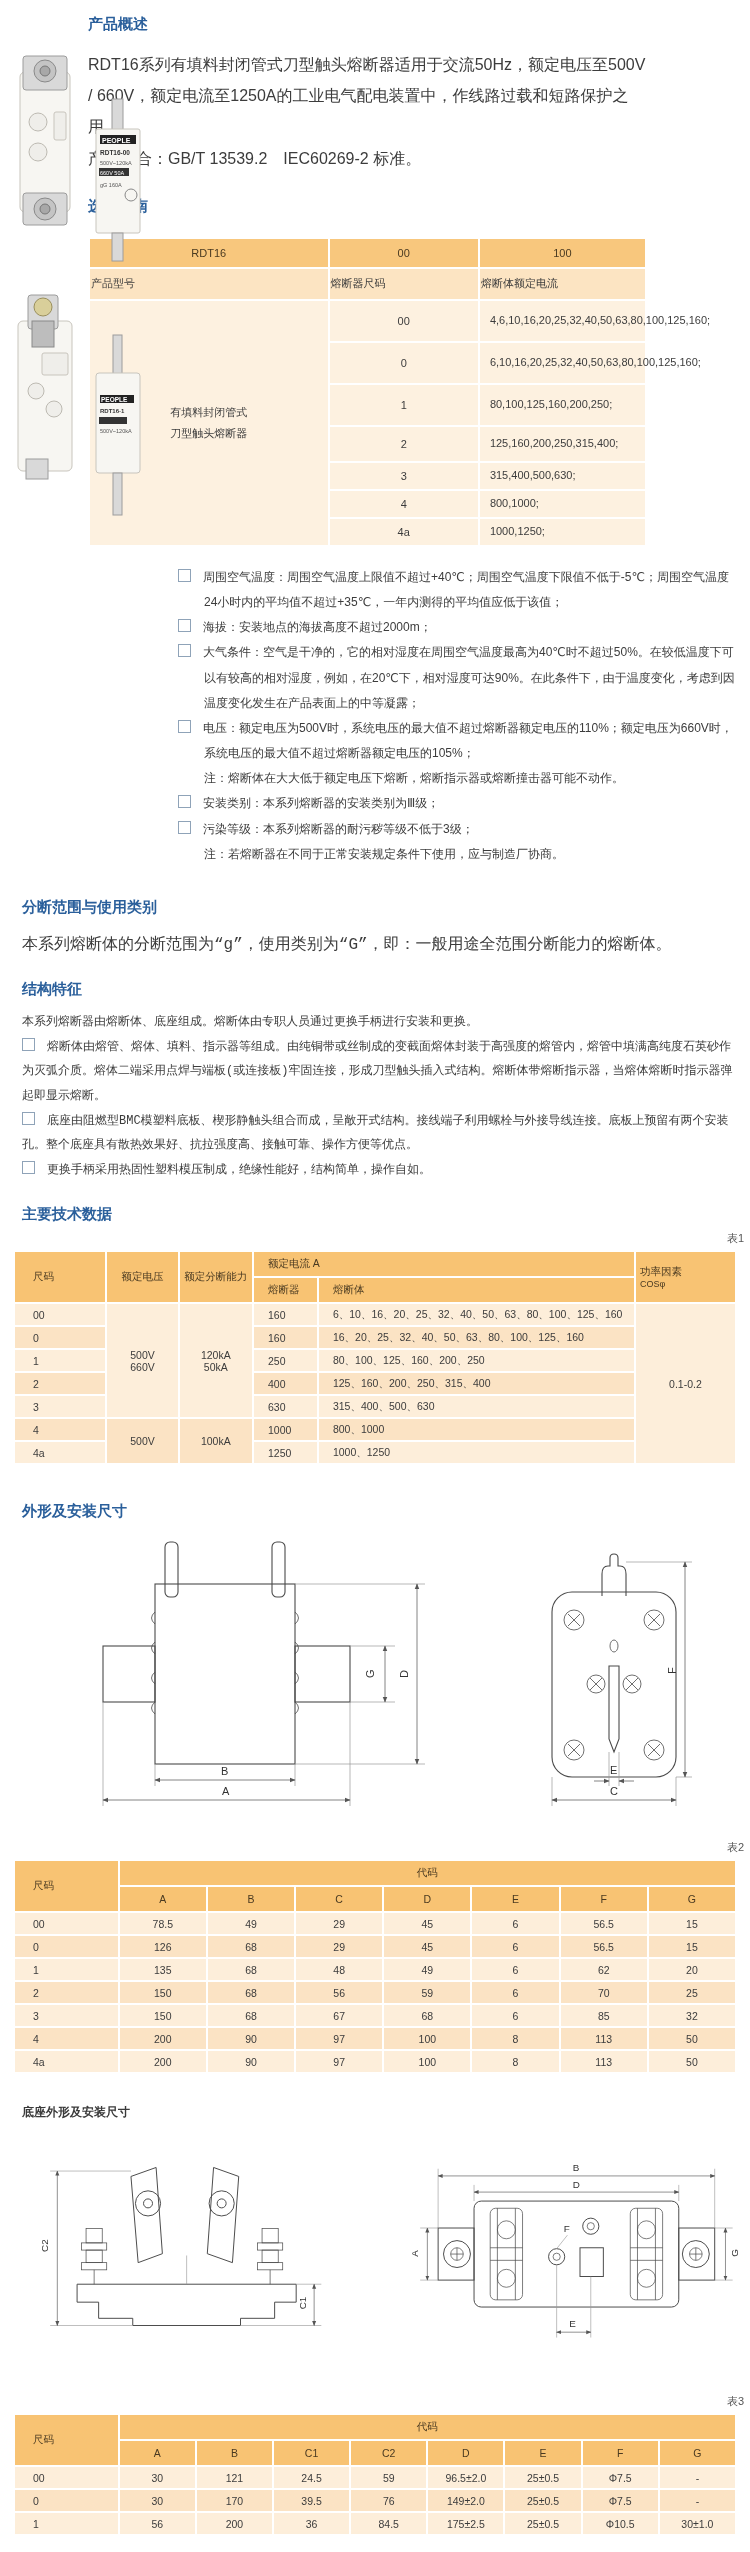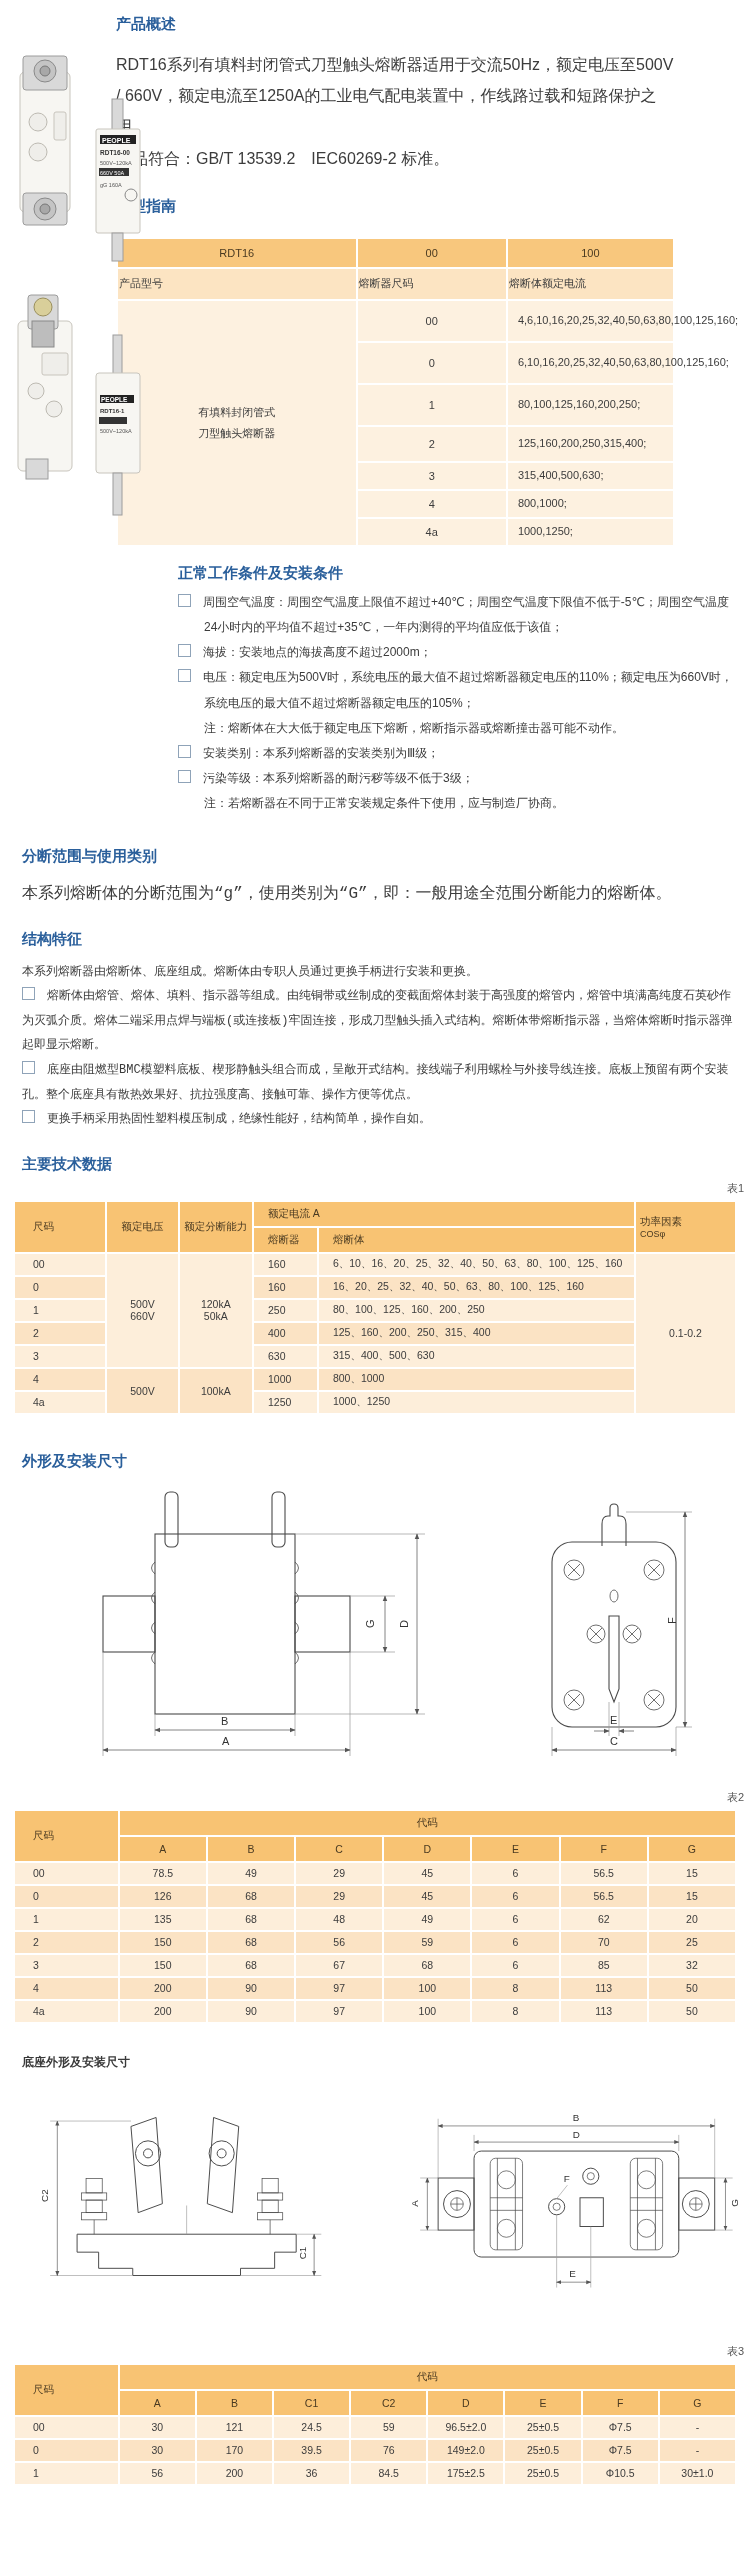--- a/index.html
+++ b/index.html
@@ -5,21 +5,21 @@
   html,body{margin:0;padding:0;background:#fff;}
   body{width:750px;min-height:2552px;font-family:"Liberation Sans","DejaVu Sans",sans-serif;color:#3c3c3c;}
   .page{position:relative;width:750px;}
   .sec-h{color:#2a5f9b;font-size:15px;font-weight:bold;line-height:1;margin:0;}
   .sub-h{color:#3a3a3a;font-size:12px;font-weight:bold;margin:0;}
   .body-text{font-size:16px;line-height:1.95;}
   
   .top-area{position:relative;min-height:455px;}
   .photo-col{position:absolute;left:6px;top:50px;width:165px;}
   .photo-group{display:flex;align-items:flex-start;justify-content:flex-start;margin-bottom:26px;}
-  .top-content{margin-left:116px;width:562px;padding-top:16px;}
+  .top-content{margin-left:88px;width:562px;padding-top:16px;}
   
   table{border-collapse:collapse;}
   td,th{font-weight:normal;}
   .sel-table{width:559px;margin-top:24px;font-size:11px;table-layout:fixed;}
   .sel-table td{border:2px solid #fff;vertical-align:middle;}
   .sel-table .hd1 td{background:#f8c77d;text-align:center;height:26px;color:#4a3a21;}
   .sel-table .hd2 td{background:#fce4c2;text-align:left;height:28px;}
   .sel-table .bd td{background:#fdf1e0;}
   .sel-size{text-align:center;}
   .sel-cur{text-align:left;padding:4px 6px 4px 10px;line-height:1.35;}
@@ -179,24 +179,24 @@
             <tr class="bd">
               <td class="sel-size" style="height: 24px;">4a</td>
               <td class="sel-cur">1000,1250;</td>
             </tr>
           </tbody>
       </table>
     </div>
   </div>
 
   <div class="cond-wrap" style="margin-top:18px">
-    <h2 class="sec-h">正常工作条件及安装条件</h2>
     <div style="margin-top:10px">
         <div class="cond-item"><span class="sq"></span>周围空气温度：周围空气温度上限值不超过+40℃；周围空气温度下限值不低于-5℃；周围空气温度24小时内的平均值不超过+35℃，一年内测得的平均值应低于该值；</div>
         <div class="cond-item"><span class="sq"></span>海拔：安装地点的海拔高度不超过2000m；</div>
+        <div class="cond-item"><span class="sq"></span>大气条件：空气是干净的，它的相对湿度在周围空气温度最高为40℃时不超过50%。在较低温度下可以有较高的相对湿度，例如，在20℃下，相对湿度可达90%。在此条件下，由于温度变化，考虑到因温度变化发生在产品表面上的中等凝露；</div>
         <div class="cond-item"><span class="sq"></span>电压：额定电压为500V时，系统电压的最大值不超过熔断器额定电压的110%；额定电压为660V时，系统电压的最大值不超过熔断器额定电压的105%；</div>
         <div class="cond-note">注：熔断体在大大低于额定电压下熔断，熔断指示器或熔断撞击器可能不动作。</div>
         <div class="cond-item"><span class="sq"></span>安装类别：本系列熔断器的安装类别为Ⅲ级；</div>
         <div class="cond-item"><span class="sq"></span>污染等级：本系列熔断器的耐污秽等级不低于3级；</div>
         <div class="cond-note">注：若熔断器在不同于正常安装规定条件下使用，应与制造厂协商。</div>
       </div>
   </div>
 
   <div class="full" style="margin-top:34px">
     <h2 class="sec-h">分断范围与使用类别</h2>

